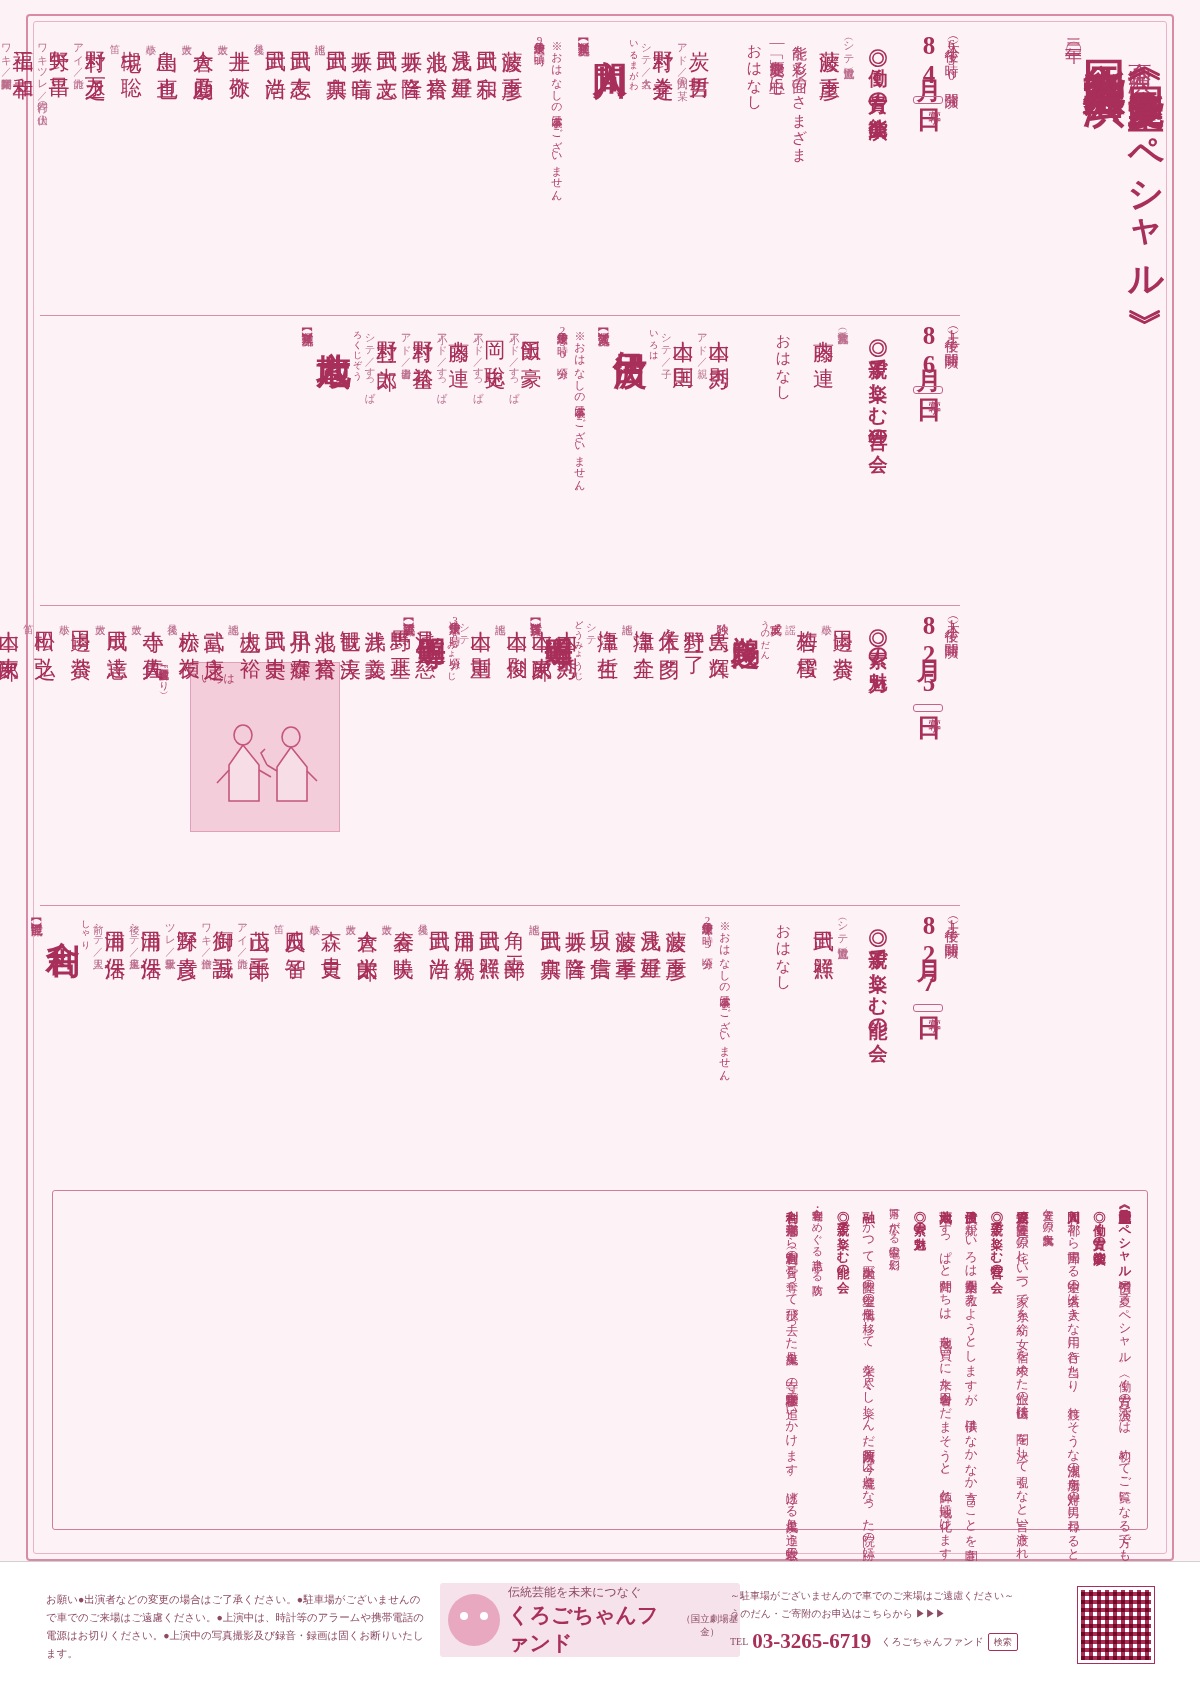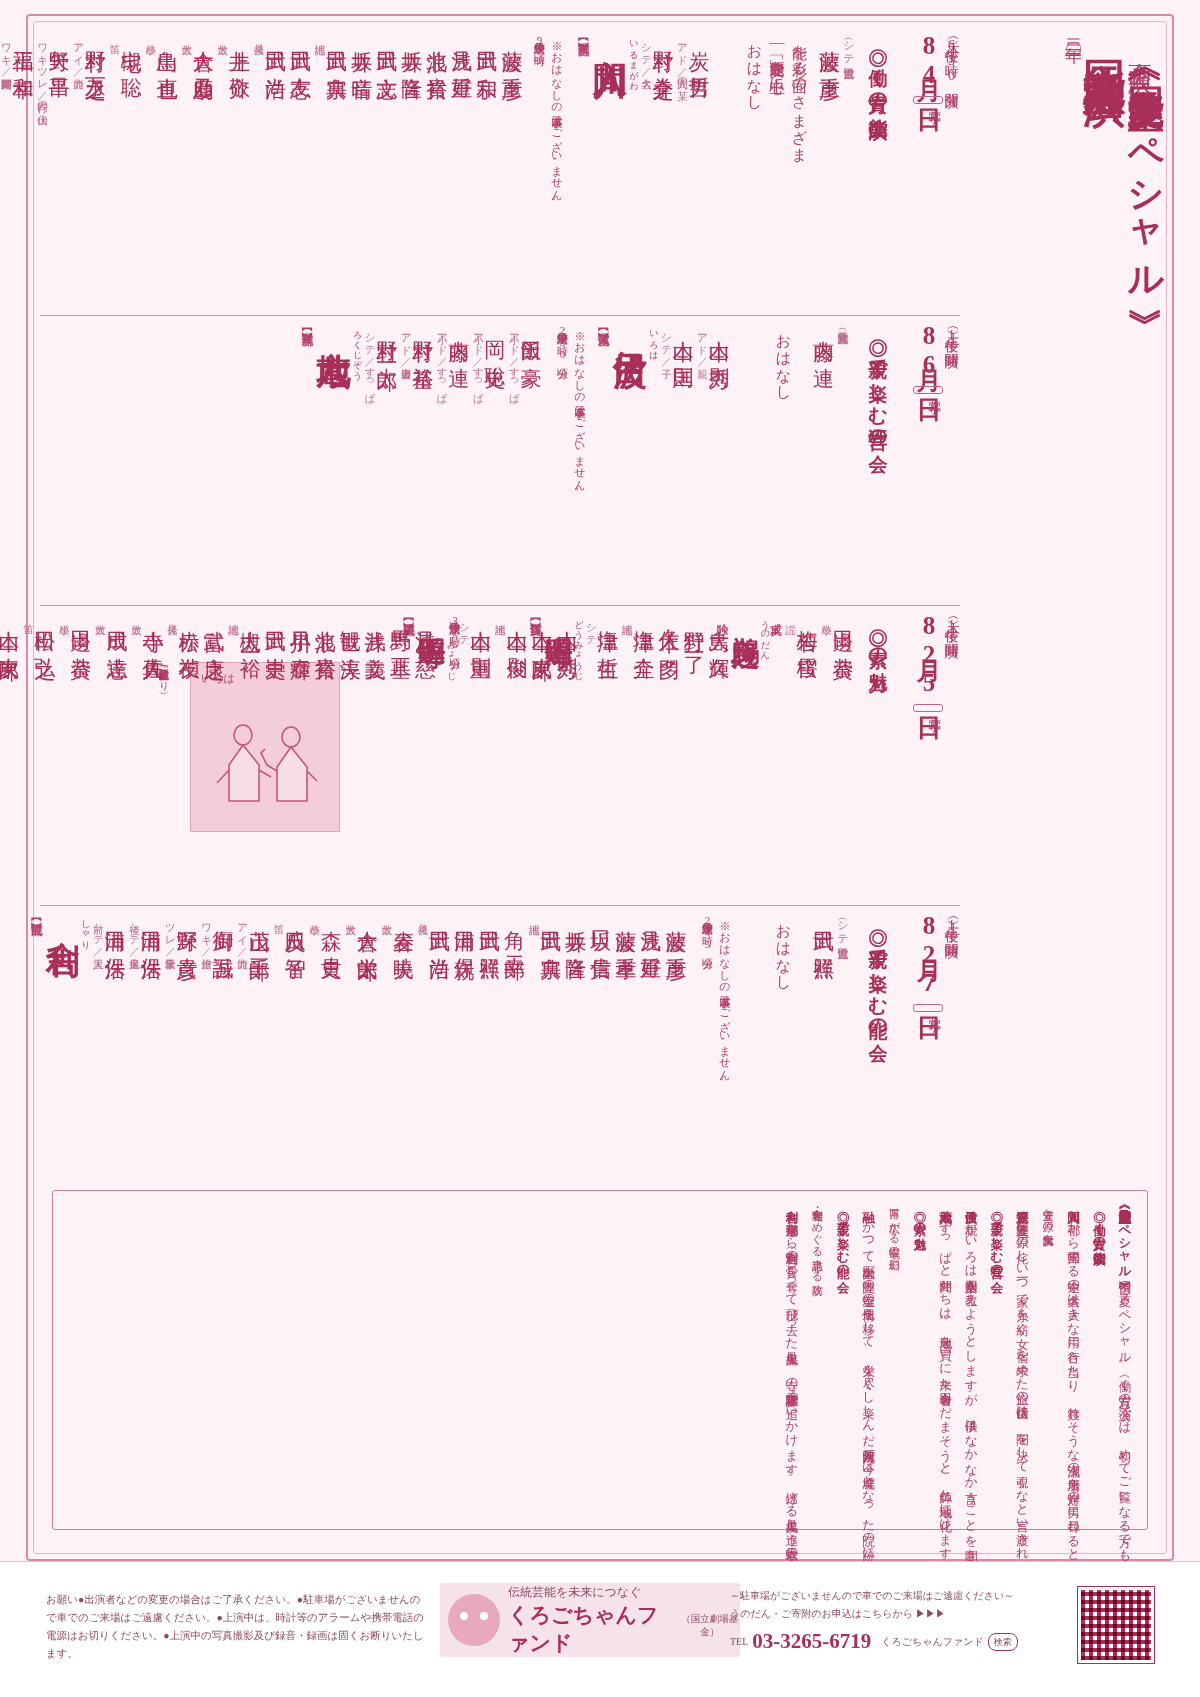--- a/index.html
+++ b/index.html
@@ -172,21 +172,21 @@
   .fundline{ font-size:12px; color:#8c4a63; }
   .fundname{ font-size:21px; font-weight:bold; color:#a82f59; }
   .fundsub{ font-size:9.5px; color:#8c4a63;text-align:center; }
   .foot-right{
     position:absolute; right:150px; top:26px; width:320px;
     font-size:10px; color:#8c4a63; line-height:1.8; text-align:left;
   }
   .tel{ font-size:21px; font-weight:bold; color:#a82f59; }
   .searchbox{
     display:inline-block; border:1px solid #a82f59; padding:0 5px;
-    font-size:9px; margin-left:4px; border-radius:8px;
+    font-size:9px; margin-left:4px; border-radius:2px;
   }
   .qr{
     position:absolute; right:46px; top:26px; width:76px; height:76px;
     background:
       repeating-linear-gradient(90deg,#a82f59 0 4px,#fff 4px 8px),
       repeating-linear-gradient(0deg,#a82f59 0 4px,#fff 4px 8px);
     background-blend-mode:multiply;
     border:3px solid #fff;
     outline:1px solid #a82f59;
   }

